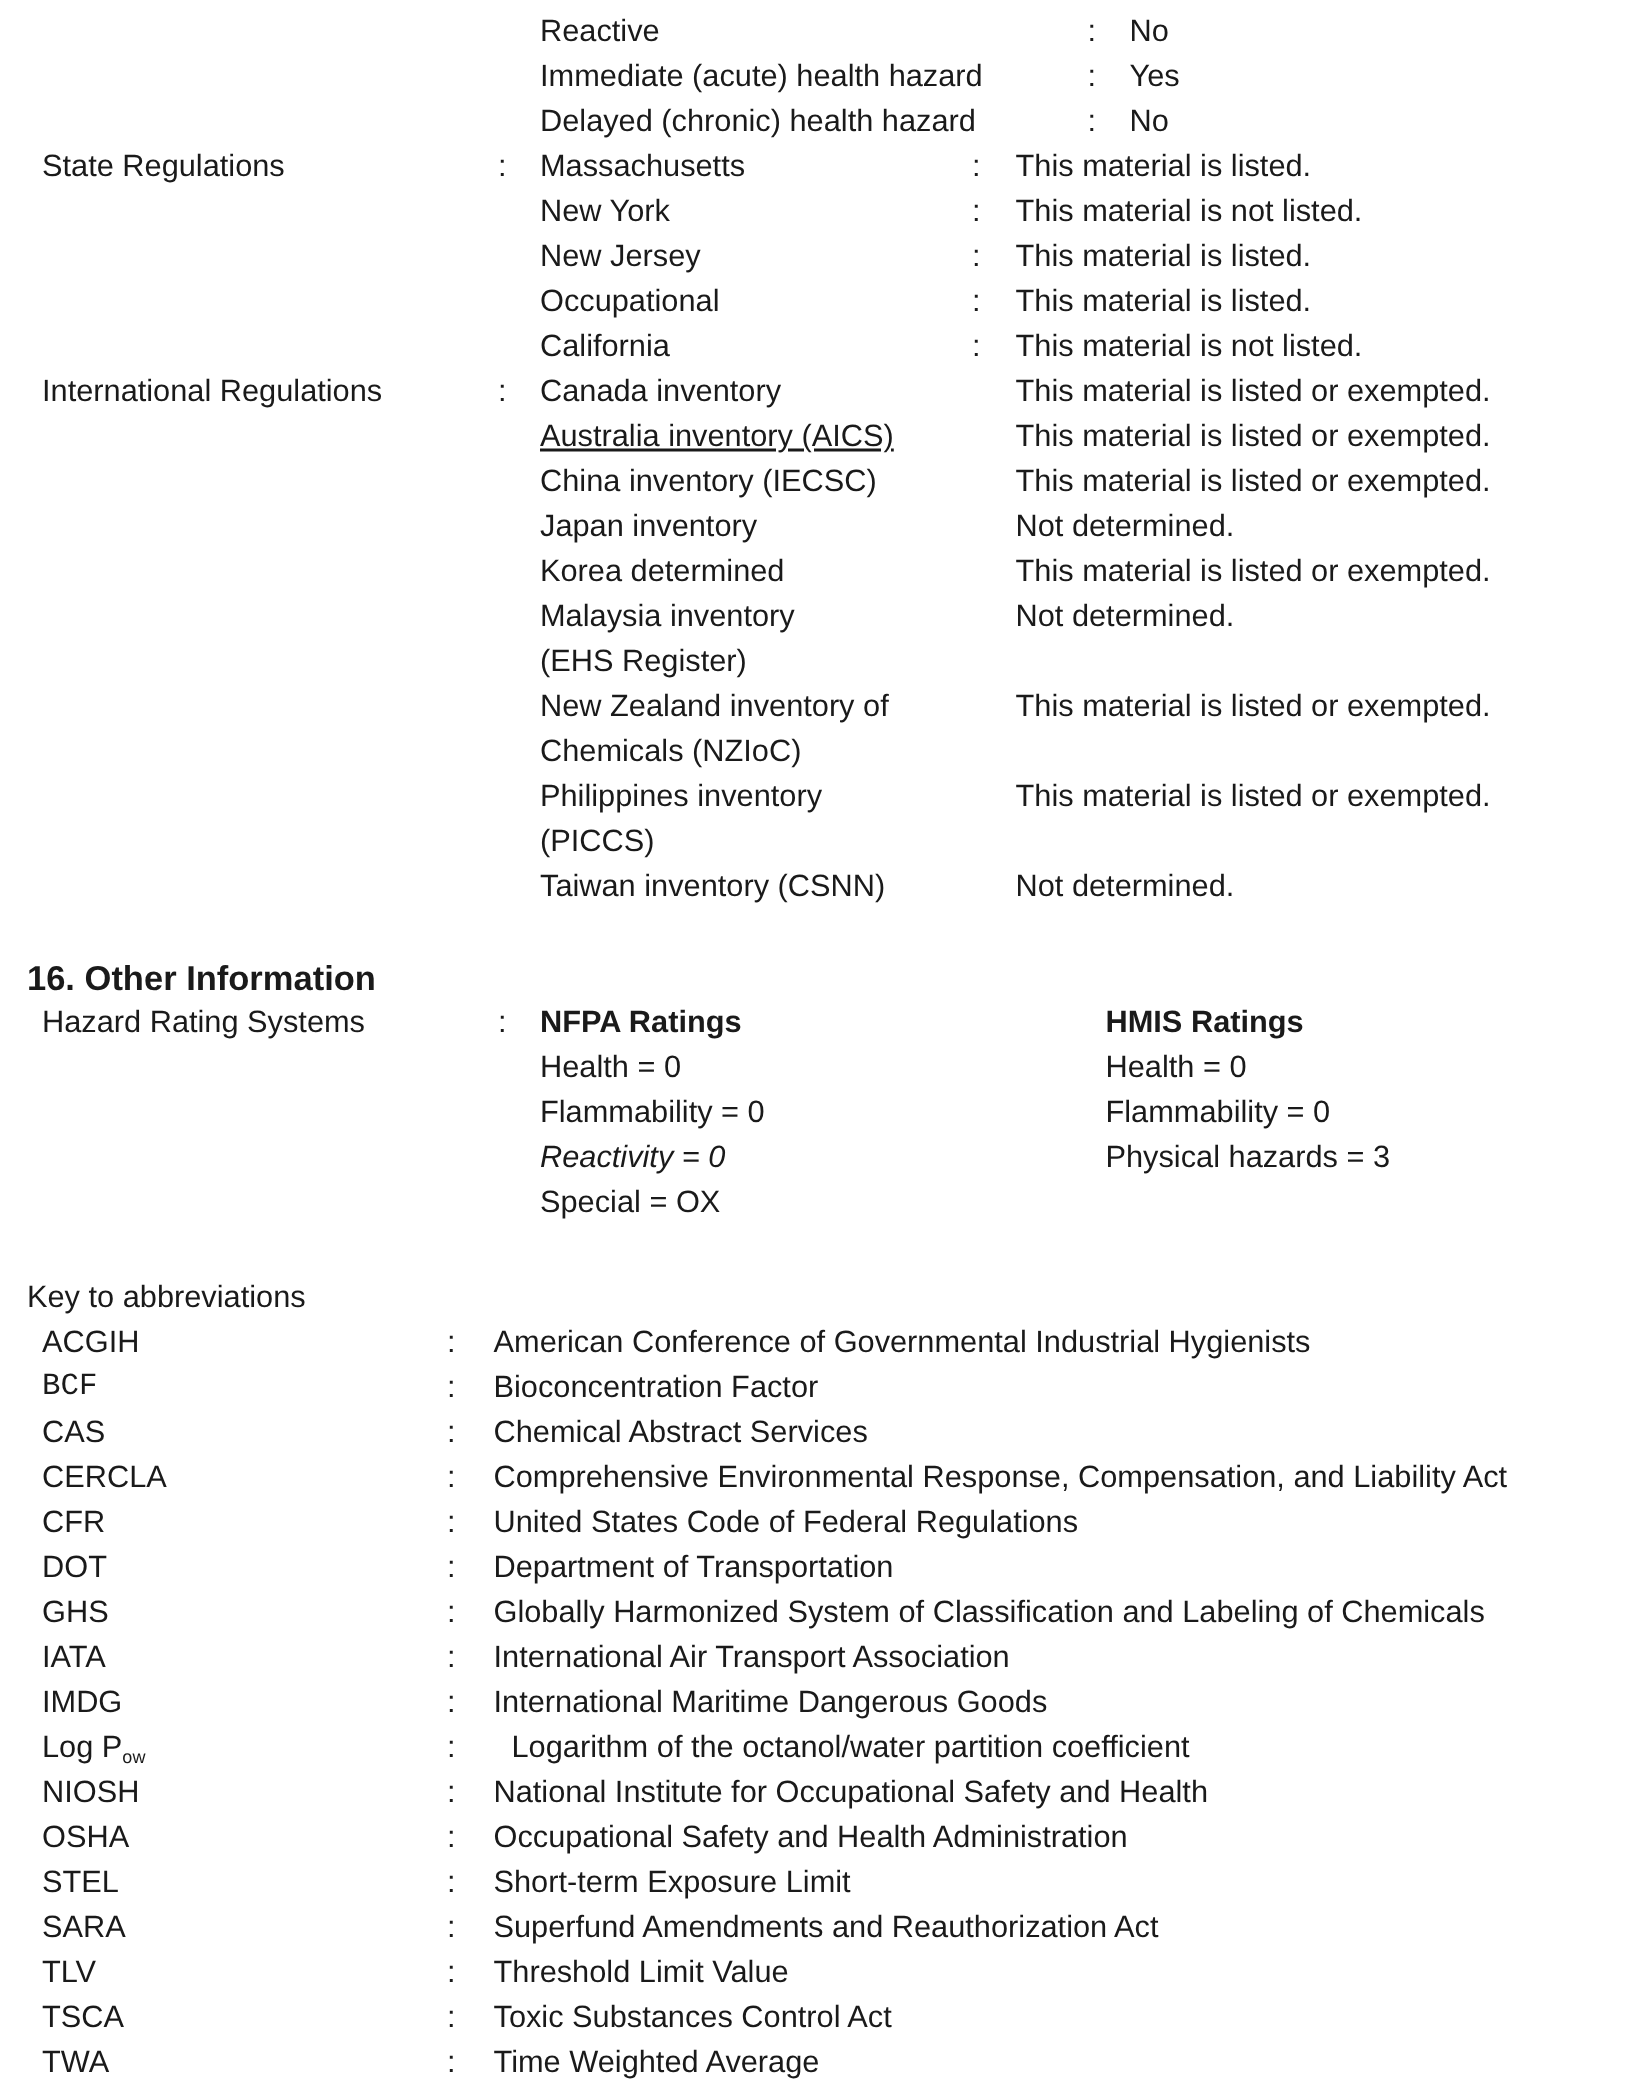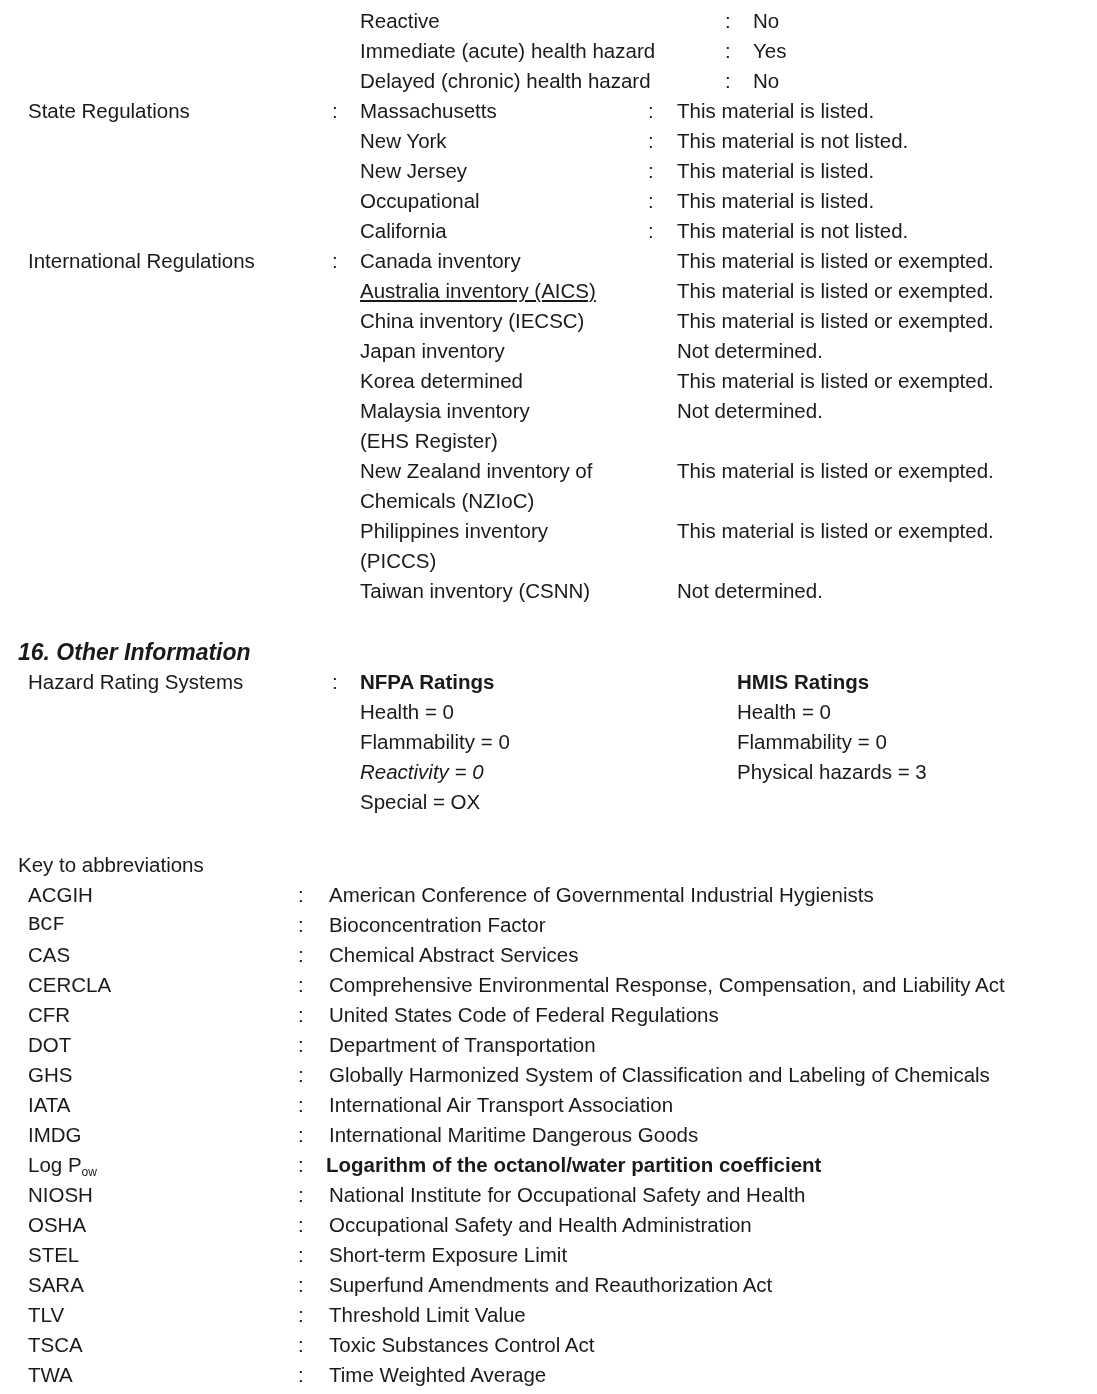--- a/index.html
+++ b/index.html
@@ -83,21 +83,21 @@
 
   <div class="abs" style="left:360px; top:516px;">Philippines inventory</div>
   <div class="abs" style="left:360px; top:546px;">(PICCS)</div>
   <div class="abs" style="left:677px; top:516px;">This material is listed or exempted.</div>
 
   <div class="abs" style="left:360px; top:576px;">Taiwan inventory (CSNN)</div>
   <div class="abs" style="left:677px; top:576px;">Not determined.</div>
 </div>
 
 <div>
-  <div class="abs h16" style="left:18px; top:637px;font-style:italic;">16. Other Information</div>
+  <div class="abs h16" style="left:18px; top:637px;">16. Other Information</div>
 
   <div class="abs" style="left:28px; top:667px;">Hazard Rating Systems</div>
   <div class="abs" style="left:332px; top:667px;">:</div>
 
   <div>
     <div class="abs bold" style="left:360px; top:667px;">NFPA Ratings</div>
     <div class="abs" style="left:360px; top:697px;">Health = 0</div>
     <div class="abs" style="left:360px; top:727px;">Flammability = 0</div>
     <div class="abs" style="left:360px; top:757px;font-style:italic;">Reactivity = 0</div>
     <div class="abs" style="left:360px; top:787px;">Special = OX</div>
@@ -145,21 +145,21 @@
   <div class="abs" style="left:28px; top:1090px;">IATA</div>
   <div class="abs" style="left:298px; top:1090px;">:</div>
   <div class="abs" style="left:329px; top:1090px;">International Air Transport Association</div>
 
   <div class="abs" style="left:28px; top:1120px;">IMDG</div>
   <div class="abs" style="left:298px; top:1120px;">:</div>
   <div class="abs" style="left:329px; top:1120px;">International Maritime Dangerous Goods</div>
 
   <div class="abs" style="left:28px; top:1150px;"><span>Log P</span><sub>ow</sub></div>
   <div class="abs" style="left:298px; top:1150px;">:</div>
-  <div class="abs" style="left:326px; top:1150px;font-weight:bold;">Logarithm of the octanol/water partition coefficient</div>
+  <div class="abs" style="left:341px; top:1150px;">Logarithm of the octanol/water partition coefficient</div>
 
   <div class="abs" style="left:28px; top:1180px;">NIOSH</div>
   <div class="abs" style="left:298px; top:1180px;">:</div>
   <div class="abs" style="left:329px; top:1180px;">National Institute for Occupational Safety and Health</div>
 
   <div class="abs" style="left:28px; top:1210px;">OSHA</div>
   <div class="abs" style="left:298px; top:1210px;">:</div>
   <div class="abs" style="left:329px; top:1210px;">Occupational Safety and Health Administration</div>
 
   <div class="abs" style="left:28px; top:1240px;">STEL</div>

